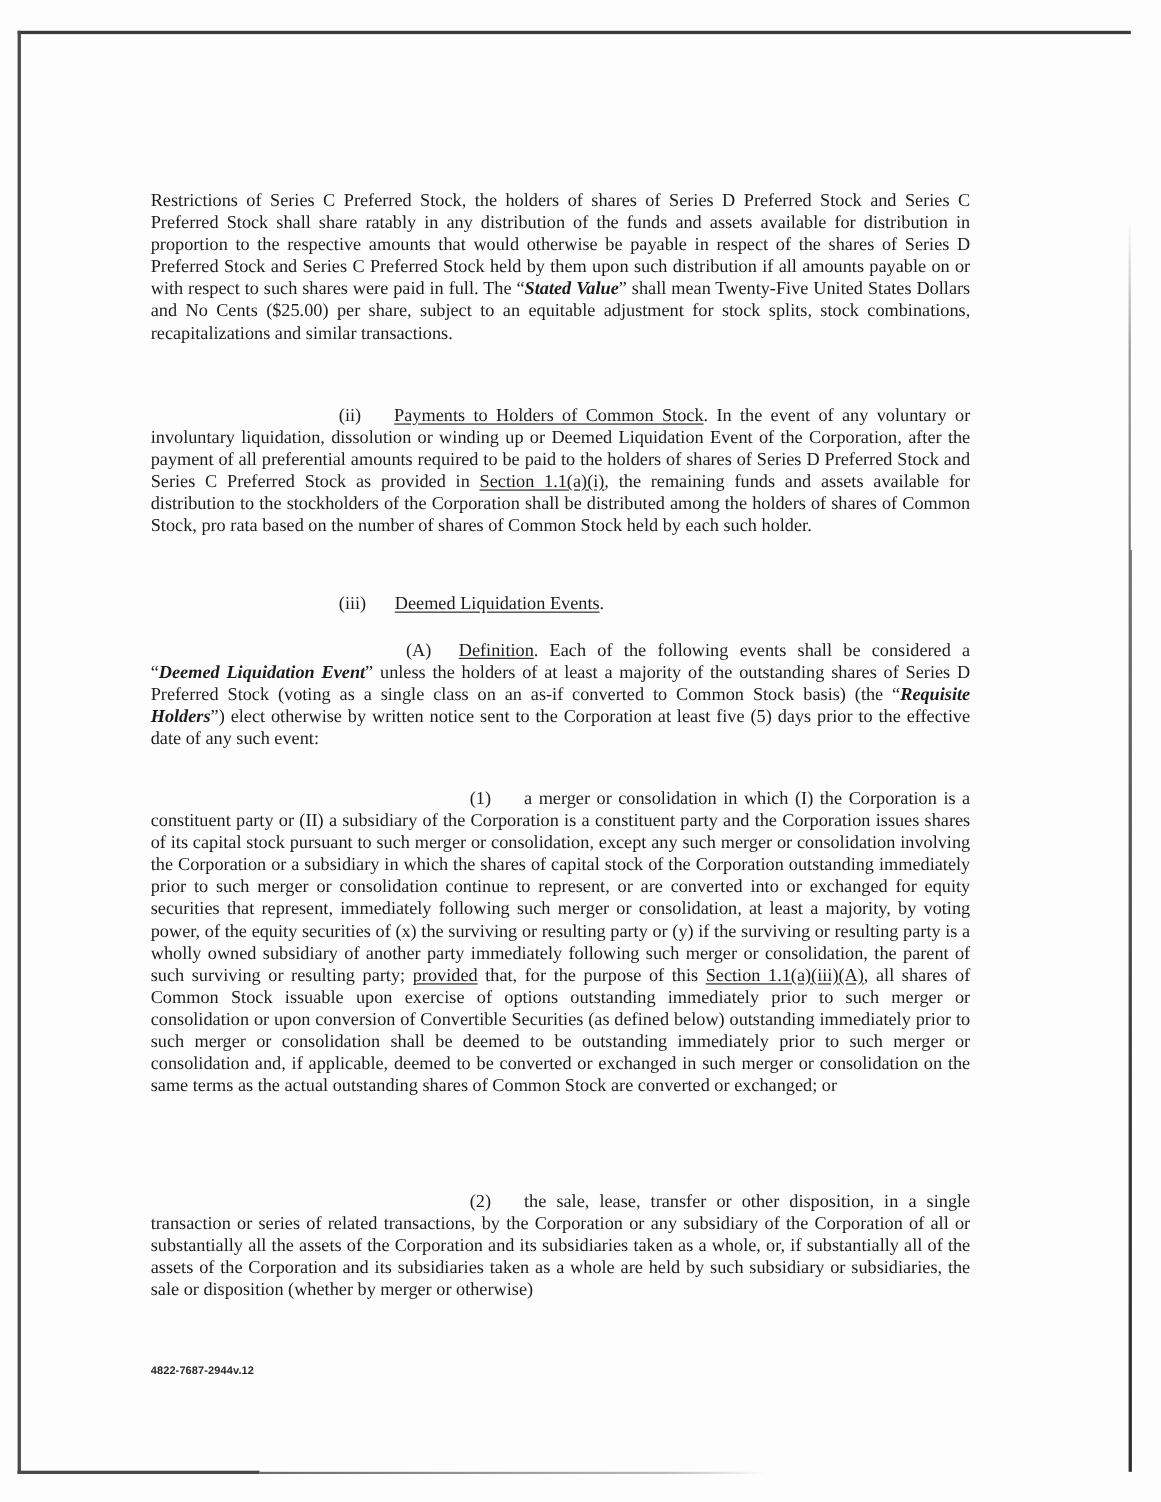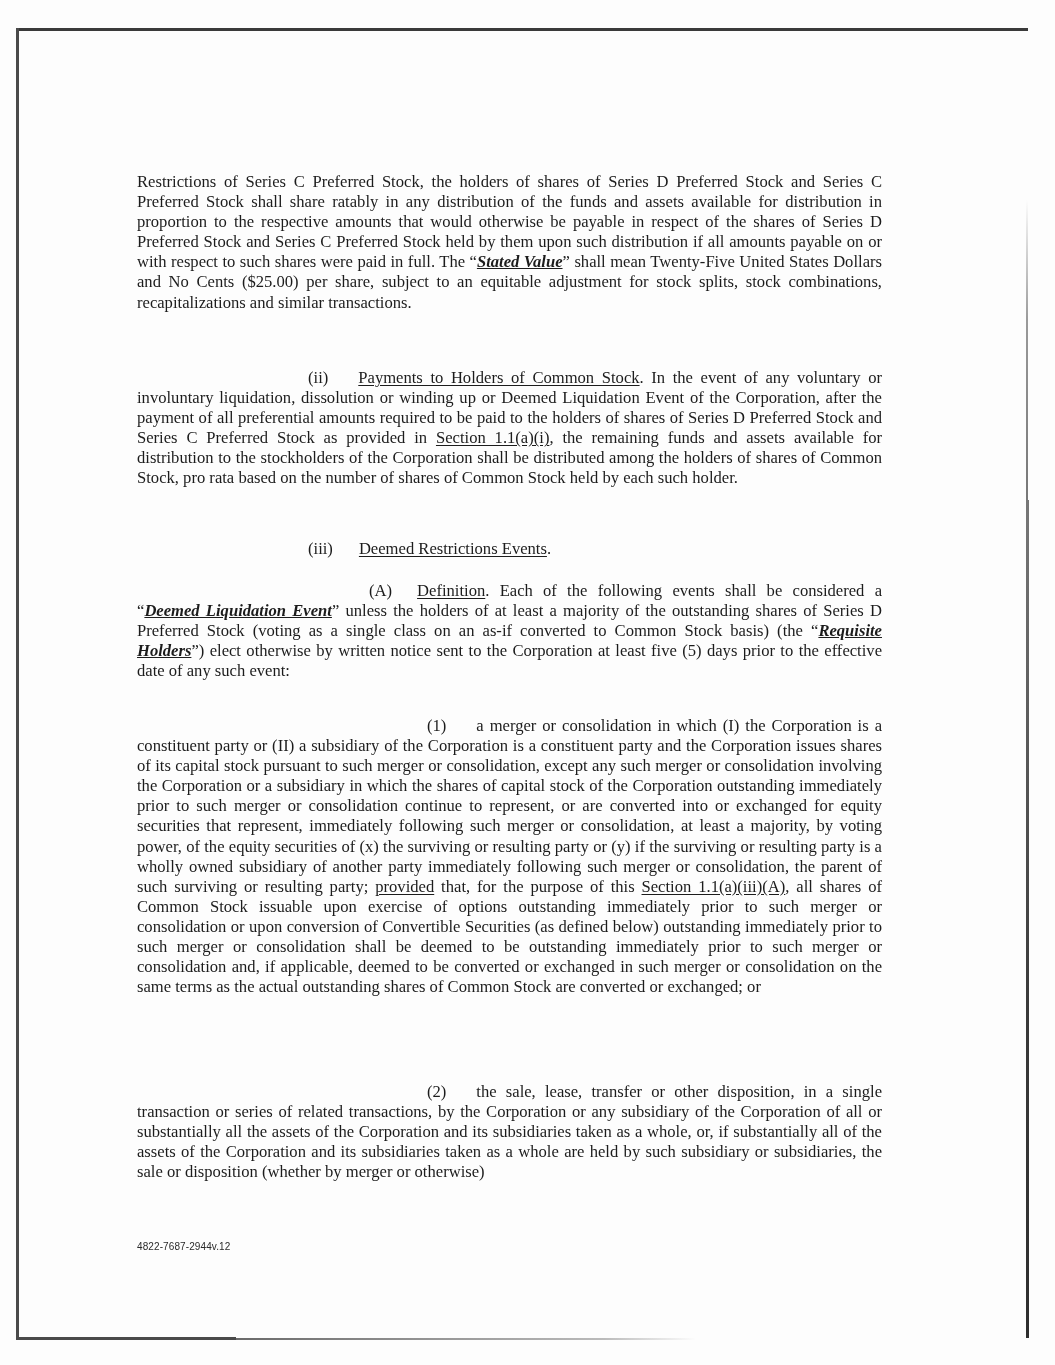--- a/index.html
+++ b/index.html
@@ -11,45 +11,45 @@
     .border-left { position: absolute; left: 16px; top: 28px; width: 3px; height: 1312px; background: #4a4a4a; }
     .border-bottom { position: absolute; left: 16px; top: 1337px; width: 220px; height: 3px; background: #4a4a4a; }
     .border-bottom-fade { position: absolute; left: 236px; top: 1338px; width: 460px; height: 2px; background: linear-gradient(to right, #6a6a6a, #bbbbbb 80%, rgba(200,200,200,0)); }
     .border-right-light { position: absolute; left: 1026px; top: 200px; width: 2px; height: 300px; background: linear-gradient(to bottom, rgba(180,180,180,0), #9a9a9a 40%, #777); }
     .border-right { position: absolute; left: 1026px; top: 500px; width: 3px; height: 838px; background: linear-gradient(to bottom, #777, #3a3a3a 60%, #2e2e2e); }
 
     .page { position: absolute; left: 137px; top: 172px; width: 745px; }
     p { margin: 0; font-size: 16.6px; line-height: 20.1px; text-align: justify; }
     .para { position: absolute; left: 0; width: 745px; }
     .u { text-decoration: underline; text-underline-offset: 2px; }
-    .bi { font-weight: bold; font-style: italic; text-decoration: underline; }
+    .bi { font-weight: bold; font-style: italic; }
     .i { }
     .tab { display: inline-block; }
     .footer {
       position: absolute; left: 137px; top: 1241px; font-family: "Liberation Sans", "DejaVu Sans", sans-serif;
-      font-size: 10px; font-weight: normal; color: #2a2a2a; letter-spacing: 0.1px;
+      font-size: 10px; font-weight: bold; color: #2a2a2a; letter-spacing: 0.1px;
     }
   </style>
 </head>
 <body>
 
 <div class="border-top"></div>
 <div class="border-left"></div>
 <div class="border-bottom"></div>
 <div class="border-bottom-fade"></div>
 <div class="border-right-light"></div>
 <div class="border-right"></div>
 
 <div class="page">
 
   <p class="para" style="top:0px;"><span>Restrictions of Series C Preferred Stock, the holders of shares of Series D Preferred Stock and Series C Preferred Stock shall share ratably in any distribution of the funds and assets available for distribution in proportion to the respective amounts that would otherwise be payable in respect of the shares of Series D Preferred Stock and Series C Preferred Stock held by them upon such distribution if all amounts payable on or with respect to such shares were paid in full. The “</span><span class="bi">Stated Value</span><span>” shall mean Twenty-Five United States Dollars and No Cents ($25.00) per share, subject to an equitable adjustment for stock splits, stock combinations, recapitalizations and similar transactions.</span></p>
 
   <p class="para" style="top:196px;"><span class="tab" style="width:171px;"></span><span>(ii)</span><span class="tab" style="width:30px;"></span><span class="u">Payments to Holders of Common Stock</span><span>. In the event of any voluntary or involuntary liquidation, dissolution or winding up or Deemed Liquidation Event of the Corporation, after the payment of all preferential amounts required to be paid to the holders of shares of Series D Preferred Stock and Series C Preferred Stock as provided in </span><span class="u">Section 1.1(a)(i)</span><span>, the remaining funds and assets available for distribution to the stockholders of the Corporation shall be distributed among the holders of shares of Common Stock, pro rata based on the number of shares of Common Stock held by each such holder.</span></p>
 
-  <p class="para" style="top:367px;"><span class="tab" style="width:171px;"></span><span>(iii)</span><span class="tab" style="width:26px;"></span><span class="u">Deemed Restrictions Events</span><span>.</span></p>
+  <p class="para" style="top:367px;"><span class="tab" style="width:171px;"></span><span>(iii)</span><span class="tab" style="width:26px;"></span><span class="u">Deemed Liquidation Events</span><span>.</span></p>
 
   <p class="para" style="top:409px;"><span class="tab" style="width:232px;"></span><span>(A)</span><span class="tab" style="width:25px;"></span><span class="u">Definition</span><span>. Each of the following events shall be considered a “</span><span class="bi">Deemed Liquidation Event</span><span>” unless the holders of at least a majority of the outstanding shares of Series D Preferred Stock (voting as a single class on an as-if converted to Common Stock basis) (the “</span><span class="bi">Requisite Holders</span><span>”) elect otherwise by written notice sent to the Corporation at least five (5) days prior to the effective date of any such event:</span></p>
 
   <p class="para" style="top:544px;"><span class="tab" style="width:290px;"></span><span>(1)</span><span class="tab" style="width:30px;"></span><span>a merger or consolidation in which (I) the Corporation is a constituent party or (II) a subsidiary of the Corporation is a constituent party and the Corporation issues shares of its capital stock pursuant to such merger or consolidation, except any such merger or consolidation involving the Corporation or a subsidiary in which the shares of capital stock of the Corporation outstanding immediately prior to such merger or consolidation continue to represent, or are converted into or exchanged for equity securities that represent, immediately following such merger or consolidation, at least a majority, by voting power, of the equity securities of (x) the surviving or resulting party or (y) if the surviving or resulting party is a wholly owned subsidiary of another party immediately following such merger or consolidation, the parent of such surviving or resulting party; </span><span class="i u">provided</span><span> that, for the purpose of this </span><span class="u">Section 1.1(a)(iii)(A)</span><span>, all shares of Common Stock issuable upon exercise of options outstanding immediately prior to such merger or consolidation or upon conversion of Convertible Securities (as defined below) outstanding immediately prior to such merger or consolidation shall be deemed to be outstanding immediately prior to such merger or consolidation and, if applicable, deemed to be converted or exchanged in such merger or consolidation on the same terms as the actual outstanding shares of Common Stock are converted or exchanged; or</span></p>
 
   <p class="para" style="top:910px;"><span class="tab" style="width:290px;"></span><span>(2)</span><span class="tab" style="width:30px;"></span><span>the sale, lease, transfer or other disposition, in a single transaction or series of related transactions, by the Corporation or any subsidiary of the Corporation of all or substantially all the assets of the Corporation and its subsidiaries taken as a whole, or, if substantially all of the assets of the Corporation and its subsidiaries taken as a whole are held by such subsidiary or subsidiaries, the sale or disposition (whether by merger or otherwise)</span></p>
 
 </div>
 
 <div class="footer">4822-7687-2944v.12</div>

